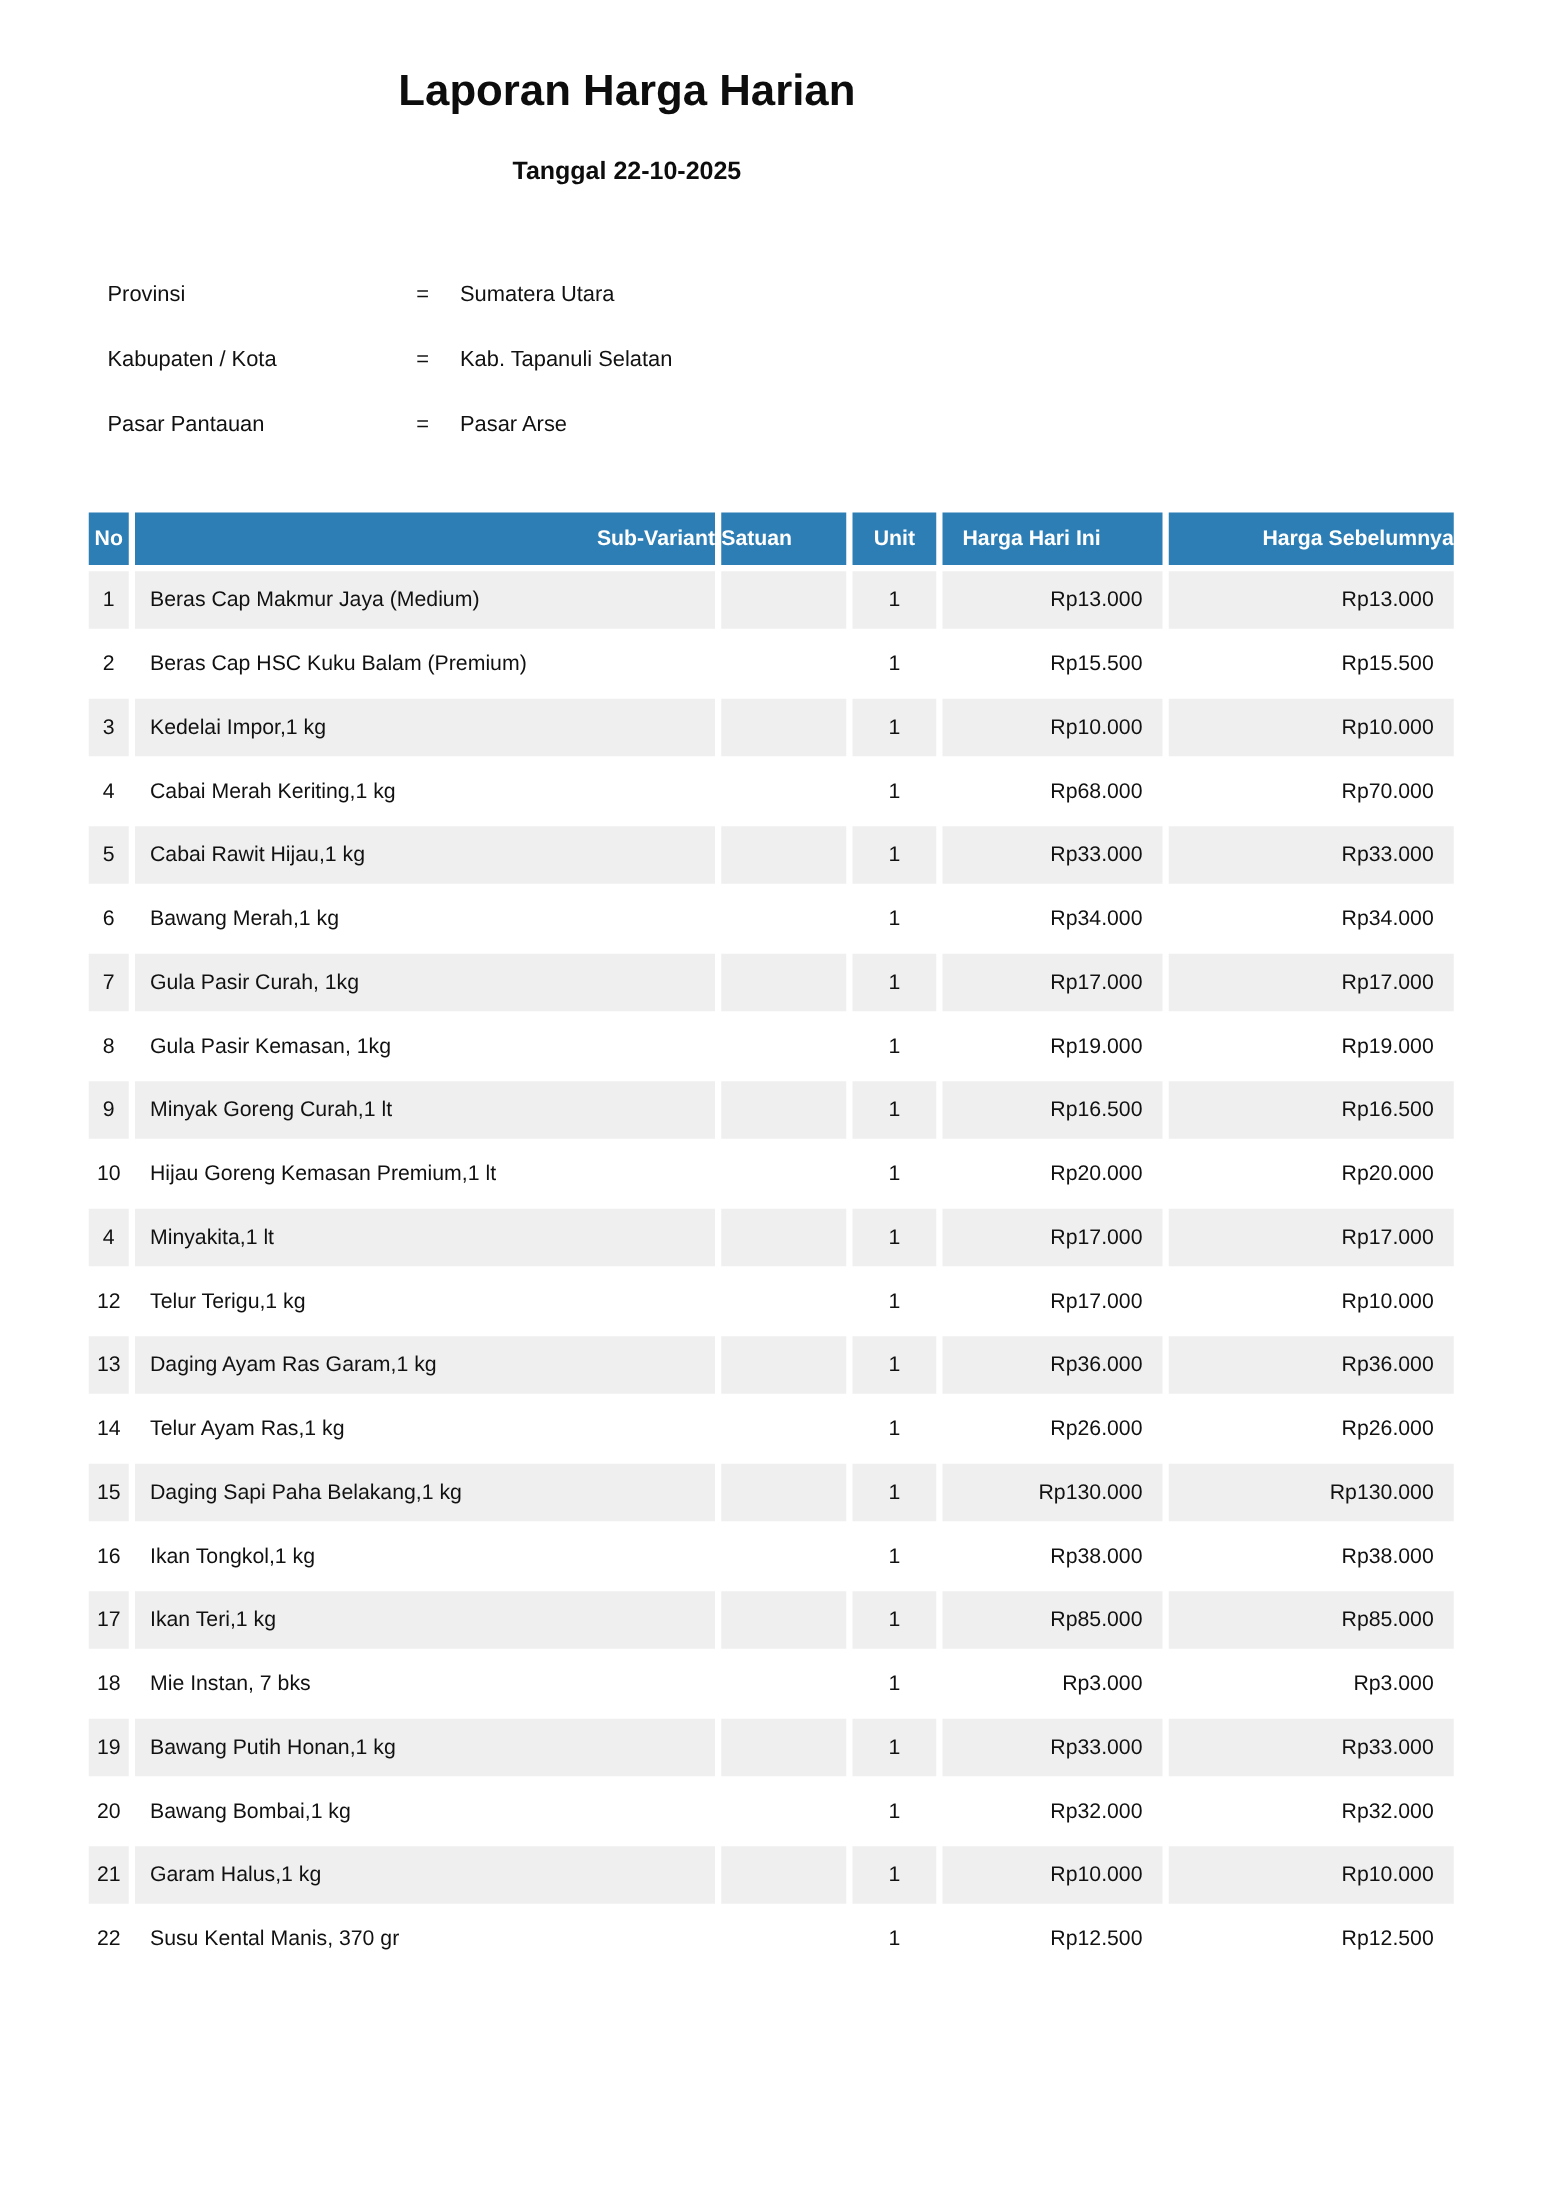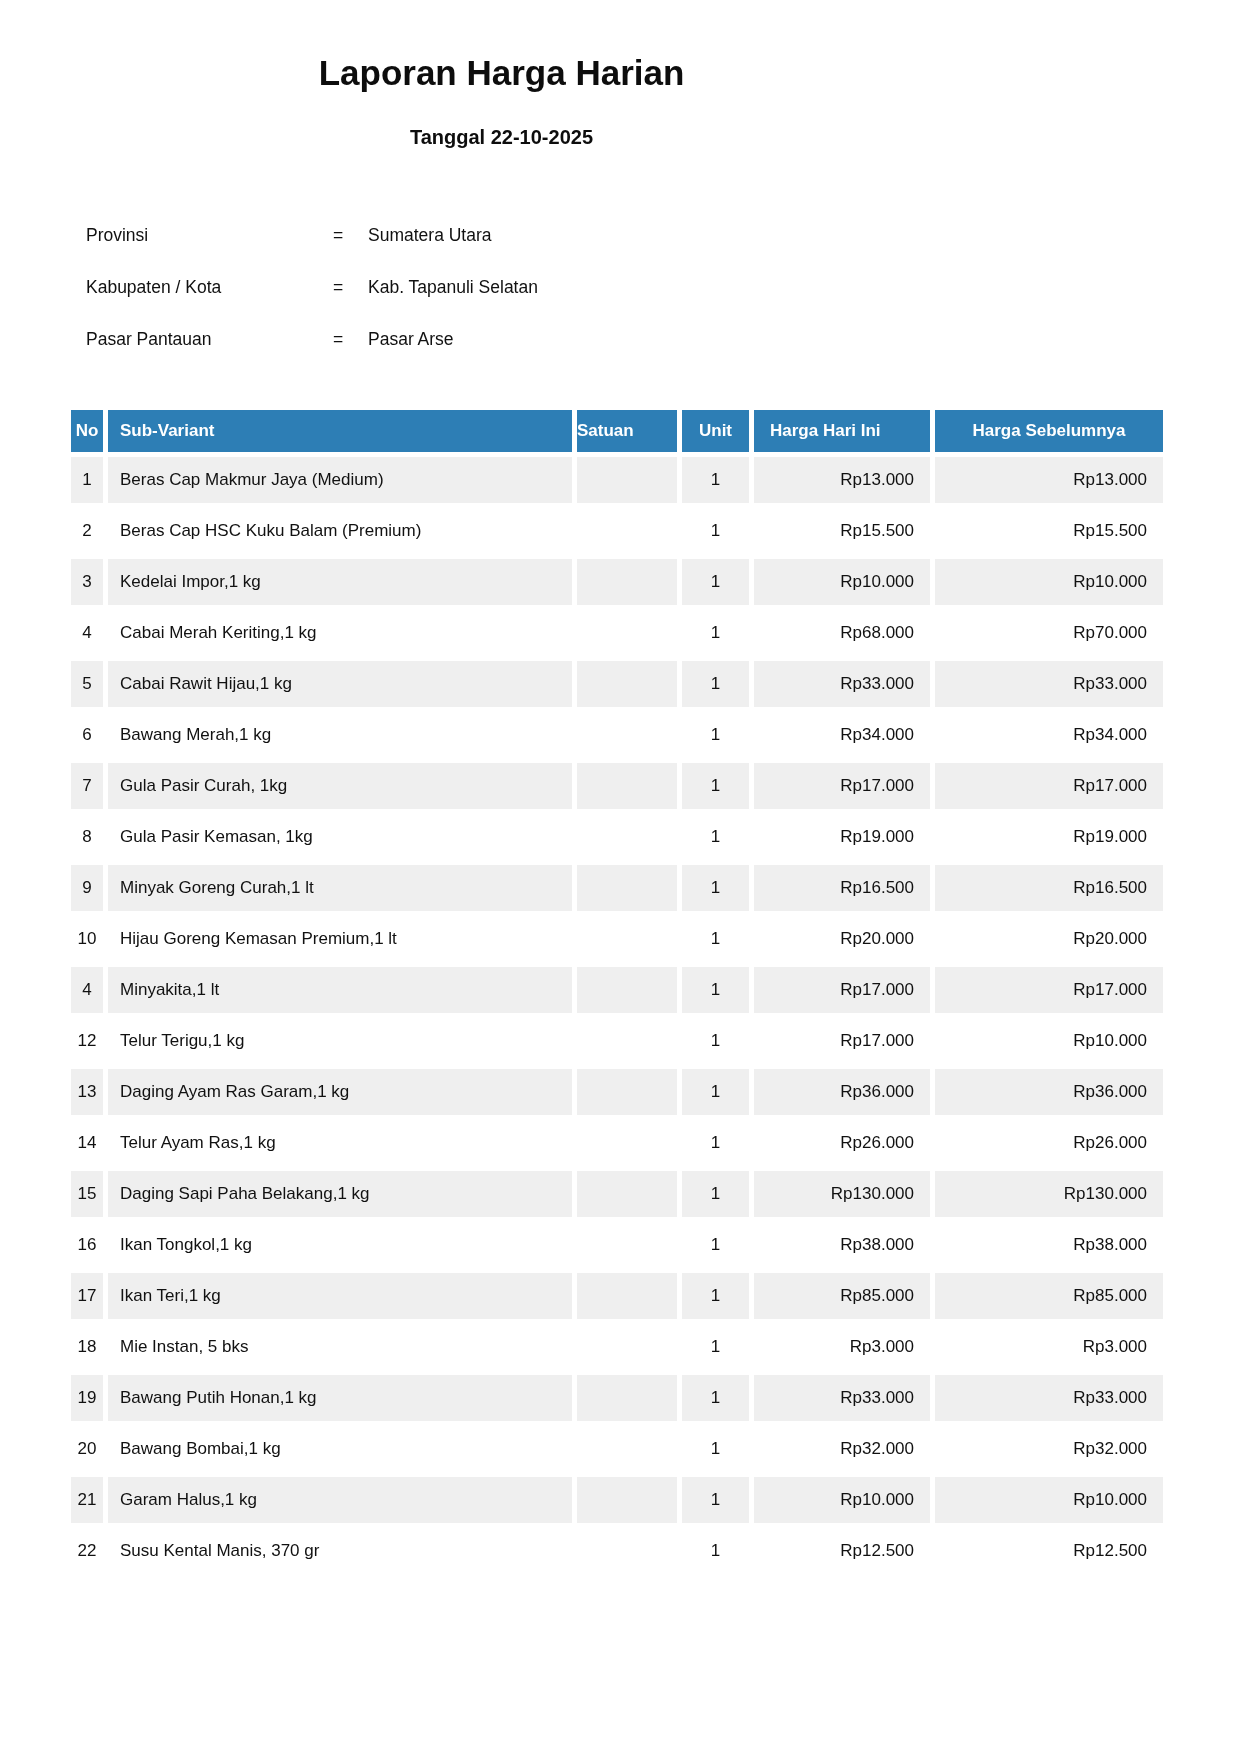--- a/index.html
+++ b/index.html
@@ -83,25 +83,25 @@
   
   col.w0 { width: 32px; }
   col.w1 { width: 464px; }
   col.w2 { width: 100px; }
   col.w3 { width: 67px; }
   col.w4 { width: 176px; }
   col.w5 { width: 228px; }
 
   
   th.c0 { text-align: center; }
-  th.c1 { text-align: left;  padding-left: 12px; margin-top: 44px; }
+  th.c1 { text-align: right;  padding-left: 12px; margin-top: 44px; }
   th.c2 { text-align: left; }
   th.c3 { text-align: center; }
   th.c4 { text-align: left;  padding-left: 16px; }
-  th.c5 { text-align: center;  padding-left: 0; }
+  th.c5 { text-align: right;  padding-left: 0; }
 
   
   td.c0 { text-align: center; }
   td.c1 { text-align: left;  padding-left: 12px; }
   td.c2 { text-align: center; }
   td.c3 { text-align: center; }
   td.c4 { text-align: right; padding-right: 16px; }
   td.c5 { text-align: right; padding-right: 16px; }
 </style>
 </head>
@@ -282,21 +282,21 @@
         <tr>
           <td class="c0">17</td>
           <td class="c1">Ikan Teri,1 kg</td>
           <td class="c2"></td>
           <td class="c3">1</td>
           <td class="c4">Rp85.000</td>
           <td class="c5">Rp85.000</td>
         </tr>
         <tr>
           <td class="c0">18</td>
-          <td class="c1">Mie Instan, 5 bks</td>
+          <td class="c1">Mie Instan, 7 bks</td>
           <td class="c2"></td>
           <td class="c3">1</td>
           <td class="c4">Rp3.000</td>
           <td class="c5">Rp3.000</td>
         </tr>
         <tr>
           <td class="c0">19</td>
           <td class="c1">Bawang Putih Honan,1 kg</td>
           <td class="c2"></td>
           <td class="c3">1</td>

